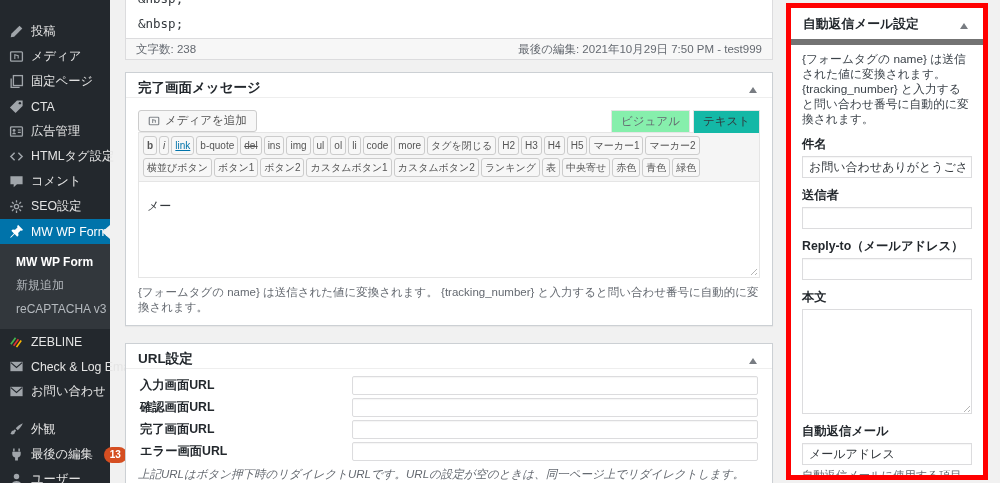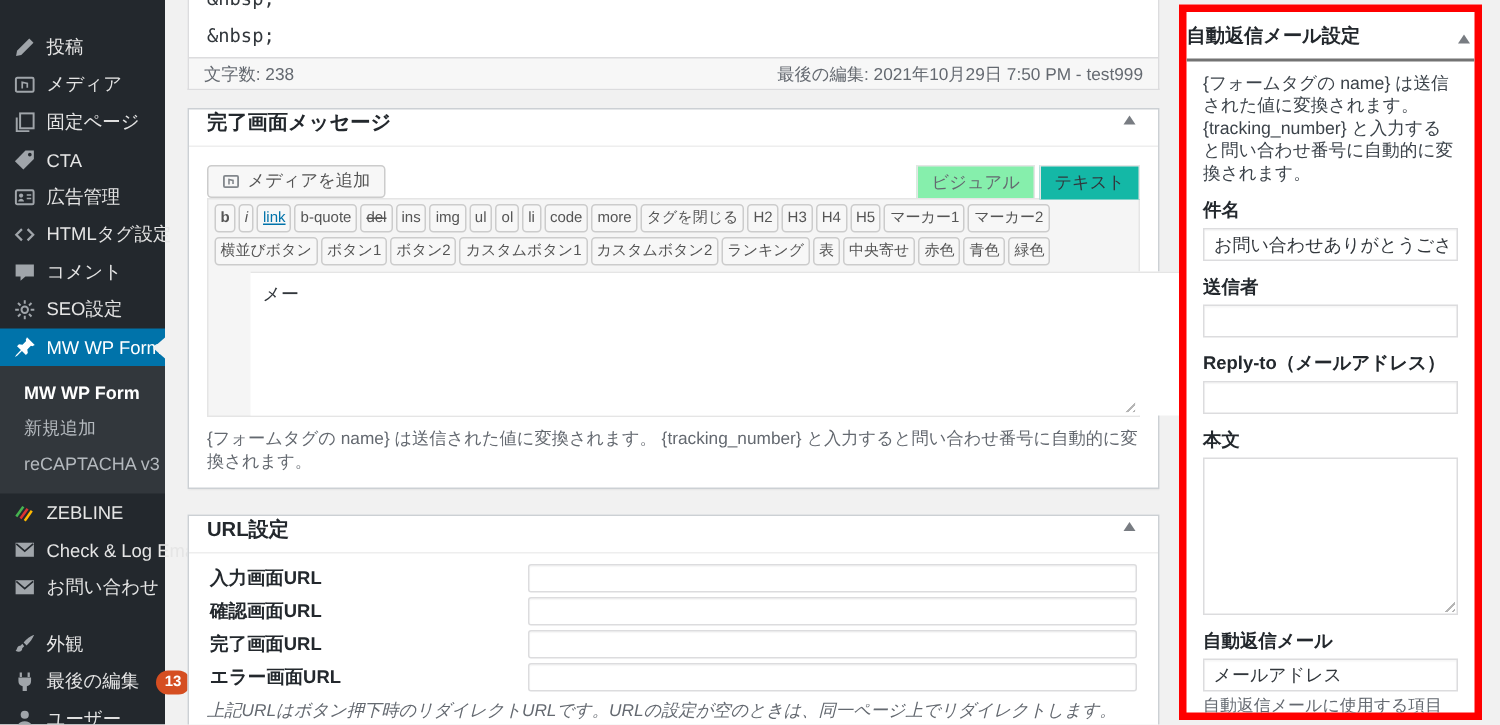--- a/index.html
+++ b/index.html
@@ -24,57 +24,57 @@
   
   #main { position:absolute; left:125px; top:0; width:648px; }
 
   #editor-top-box { background:#fff; border:1px solid #dcdcde; border-top:none; }
   #etb-content { position:relative; height:38px; overflow:hidden; font-family:"DejaVu Sans Mono","Liberation Mono",monospace; font-size:12.5px; color:#32373c; }
   #etb-line-clipped { position:absolute; top:-9px; left:12px; }
   #etb-line { position:absolute; top:16px; left:12px; }
   #etb-bar { height:21px; background:#f7f7f7; border-top:1px solid #dcdcde; display:flex; justify-content:space-between; align-items:center; padding:0 10px; font-size:11.5px; color:#646970; }
 
   .postbox { background:#fff; border:1px solid #ccd0d4; box-shadow:0 1px 1px rgba(0,0,0,.04); }
-  .postbox-header { display:flex; justify-content:space-between; align-items:flex-start; height:25px; padding:0 12px; border-bottom:1px solid #eee; }
+  .postbox-header { display:flex; justify-content:space-between; align-items:flex-end; height:25px; padding:0 12px; border-bottom:1px solid #eee; }
   .postbox-title { font-size:13.5px; font-weight:bold; color:#23282d; }
   .toggle-btn { width:14px; height:14px; display:flex; align-items:center; justify-content:center; cursor:pointer; }
   .tri-up { width:0; height:0; border-left:4px solid transparent; border-right:4px solid transparent; border-bottom:6px solid #787c82; }
 
   #message-panel { margin-top:12px; }
   .mp-body { padding:8px 12px 10px; }
   .media-row { display:flex; justify-content:space-between; align-items:flex-end; height:26px; margin-bottom:0; }
   .btn-add-media { display:inline-flex; align-items:center; gap:5px; background:#f7f7f7; border:1px solid #ccc; border-radius:3px; padding:2px 9px 3px; font-size:11.5px; color:#555; cursor:pointer; }
   .btn-add-media svg { width:12px; height:12px; color:#82878c; }
   .tabs { display:flex; gap:3px; margin-bottom:-1px; }
   .tab { padding:3px 9px 4px; font-size:11.5px; color:#646970; background:#86efac; border:1px solid #e5e5e5; border-bottom:none; cursor:pointer; }
   .tab.active { background:#14b8a6; color:#32373c; position:relative; z-index:2; }
 
   .editor-container { border:1px solid #e5e5e5; background:#f5f5f5; position:relative; }
   .qt-row { display:flex; padding:3px 4px 0; gap:2px; }
   .qt-row.last { padding-bottom:4px; }
   .qt-btn { background:#f7f7f7; border:1px solid #ccc; border-radius:3px; padding:2px 3px; font-size:10px; color:#555; white-space:nowrap; cursor:pointer; line-height:13px; }
   .qt-b { font-weight:bold; } .qt-i { font-style:italic; } .qt-link { text-decoration:underline; color:#0073aa; }
   .qt-del { text-decoration:line-through; }
   .mp-textarea { display:block; width:100%; height:96px; border:none; border-top:1px solid #e5e5e5; background:#fff; resize:none; outline:none;
-      font-family:"DejaVu Sans Mono","Liberation Mono",monospace; font-size:12px; padding:6px 8px; color:#32373c;margin-left:28px; }
+      font-family:"DejaVu Sans Mono","Liberation Mono",monospace; font-size:12px; padding:16px 8px; color:#32373c; }
   .resize-grip { position:absolute; right:2px; bottom:2px; width:9px; height:9px; cursor:nwse-resize;
       background:repeating-linear-gradient(135deg, transparent 0 2px, #b5b5b5 2px 3px); clip-path:polygon(100% 0,100% 100%,0 100%); }
   .mp-help { margin-top:7px; font-size:11.5px; color:#646970; }
 
   #url-panel { margin-top:17px; }
   .url-body { padding:4px 12px 6px; }
   .url-row { display:flex; align-items:center; margin:3px 2px; }
   .url-label { width:212px; font-size:12.3px; font-weight:bold; color:#23282d; }
   .url-input { flex:1; height:19px; border:1px solid #dcdcde; border-radius:2px; background:#fff; box-shadow:inset 0 1px 1px rgba(0,0,0,.04); font-size:12px; padding:0 6px; color:#32373c; }
   .url-help { margin-top:5px; font-style:italic; font-size:11.5px; color:#646970; line-height:16px; }
 
   
   #highlight-box { position:absolute; left:786px; top:3px; width:202px; height:477px; border:5px solid #ff0000; background:#fff; overflow:hidden; }
   .ar-inner { padding:0 11px 10px; }
-  .ar-header { display:flex; justify-content:space-between; align-items:flex-end; margin:0 -11px; padding:8px 0 6px; border-bottom:2px solid #737373; }
+  .ar-header { display:flex; justify-content:space-between; align-items:flex-end; margin:0 -11px; padding:8px 12px 6px; border-bottom:6px solid #737373; }
   .ar-title { font-size:12.8px; font-weight:bold; color:#23282d; }
   .ar-desc { font-size:11.8px; line-height:15px; color:#3c434a; margin-top:7px; }
   .ar-label { font-weight:bold; font-size:12.3px; color:#23282d; margin-top:9px; }
   .ar-input { width:100%; height:22px; border:1px solid #dcdcde; background:#fff; margin-top:3px; font-size:12px; padding:0 6px; color:#32373c; box-shadow:inset 0 1px 1px rgba(0,0,0,.04); }
   .ar-textarea-wrap { position:relative; margin-top:3px; }
   .ar-textarea { display:block; width:100%; height:105px; border:1px solid #dcdcde; background:#fff; resize:none; outline:none; font-size:12px; padding:4px 6px; color:#32373c; }
   .ar-help { font-size:11.3px; color:#646970; line-height:15px; margin-top:3px; }
 </style>
 </head>
 <body>

